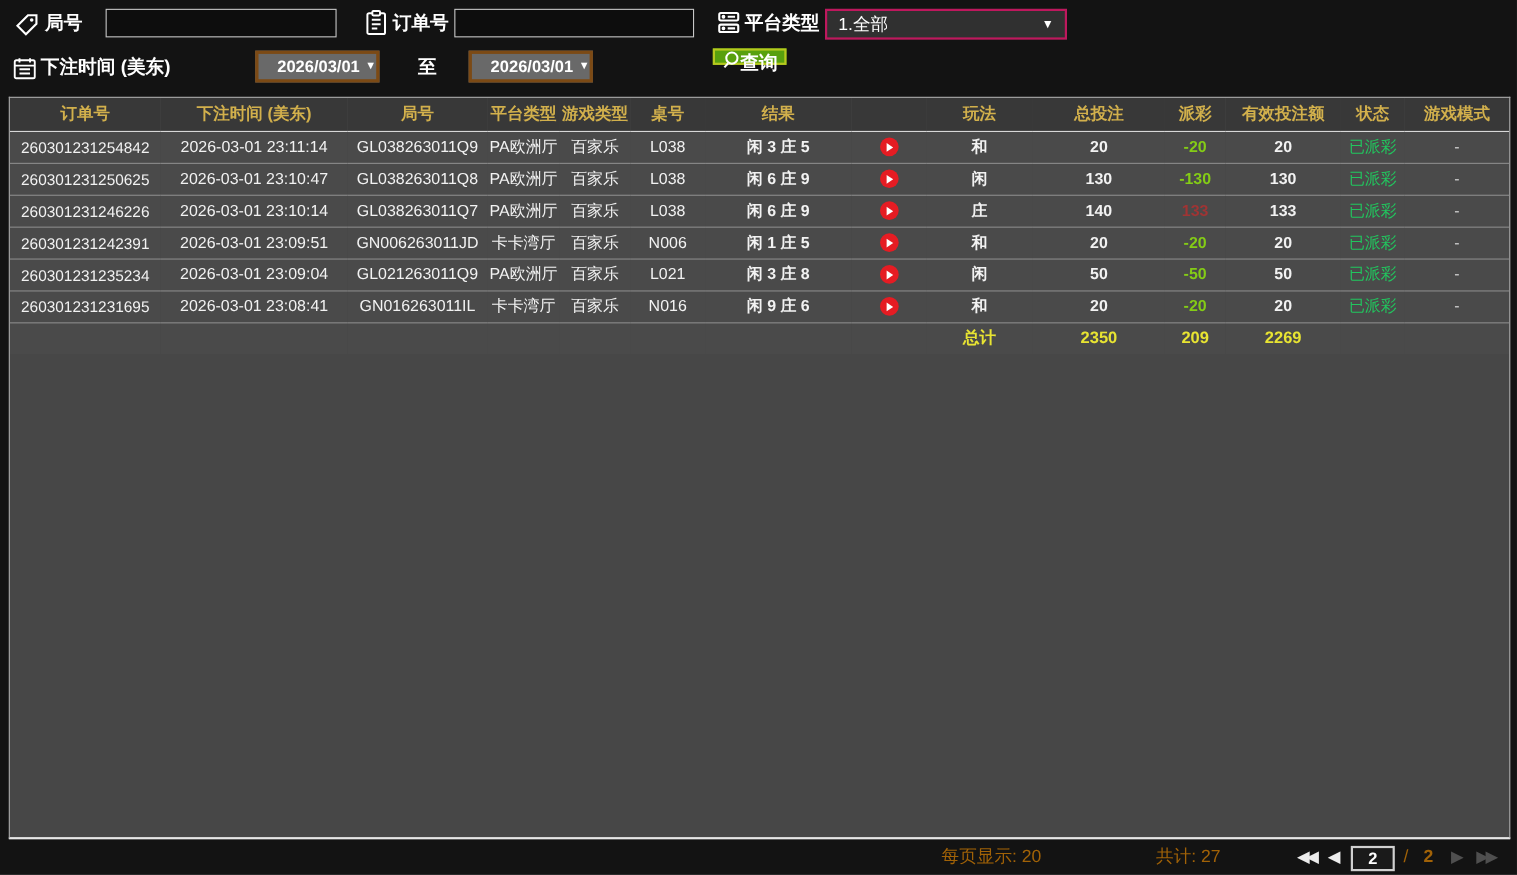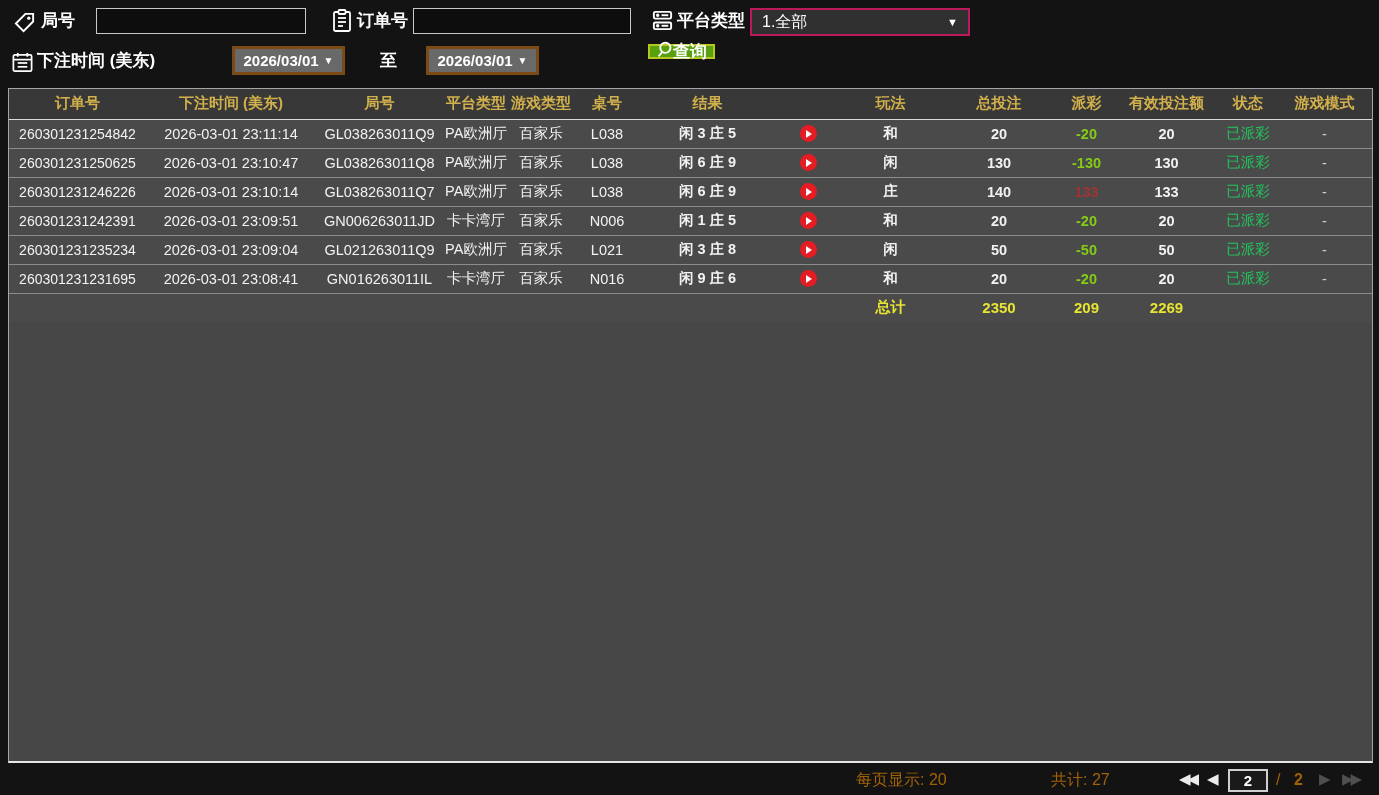--- a/index.html
+++ b/index.html
@@ -21,27 +21,27 @@
   }
   .select-box {
     background:#303030; border:2px solid #be185d; height:28px;
     display:flex; align-items:center; justify-content:space-between;
     padding:0 10px; cursor:pointer;
   }
   .select-box .sel-text { font-size:16px; color:#fff; }
   .select-box .sel-arrow { font-size:11px; color:#fff; }
   .date-btn {
     background:#696969; border:3px solid #7c4a15; height:29px;
-    display:flex; align-items:center; justify-content:center; gap:5px;
+    display:flex; align-items:center; justify-content:flex-end; gap:5px;
     color:#fff; font-weight:bold; font-size:15px; cursor:pointer;
   }
   .date-btn .d-arrow { font-size:10px; }
   .query-btn {
     background:#58a00e; border:2px solid #b6c81e; height:15px;
-    display:flex; align-items:center; justify-content:center; gap:0;
+    display:flex; align-items:flex-start; justify-content:center; gap:0;
     color:#fff; font-weight:bold; font-size:17px; cursor:pointer;
   }
   .icon-svg { display:inline-block; vertical-align:middle; }
 
   
   .table-wrap {
     position:absolute; left:8px; top:88px; width:1365px; height:675px;
     background:#474747; border:1px solid #a5a5a5; border-bottom:2px solid #e6e6e6;
     overflow:hidden;
   }

